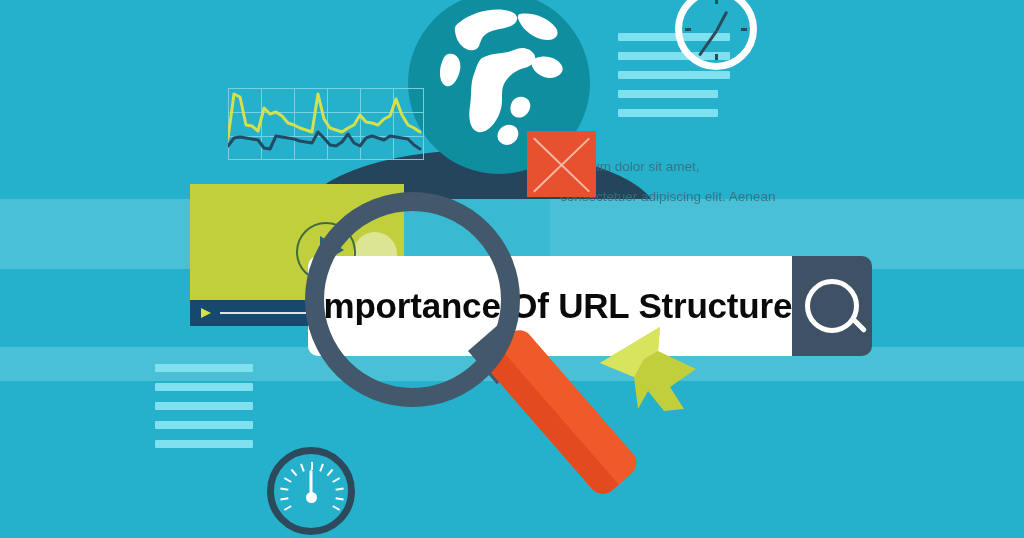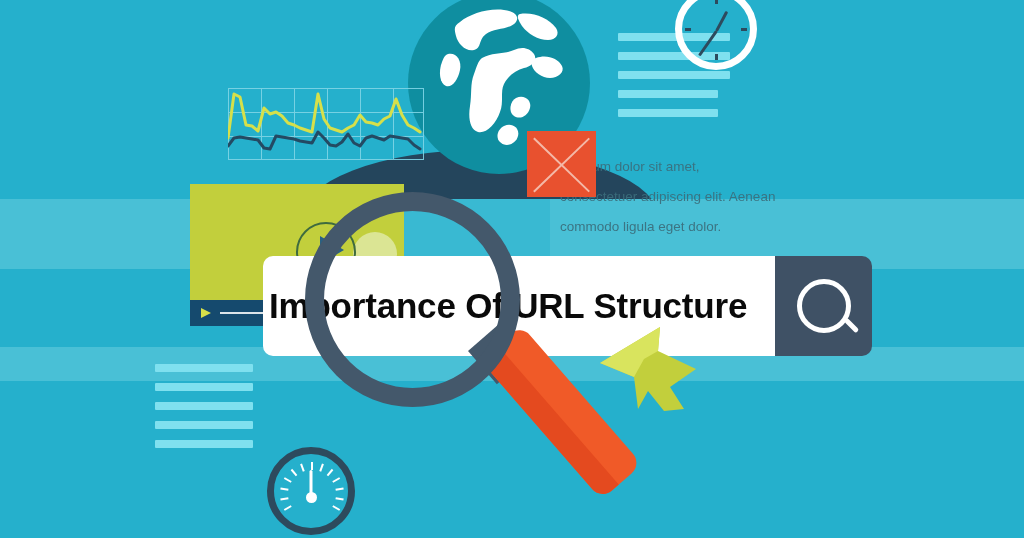--- a/index.html
+++ b/index.html
@@ -59,21 +59,21 @@
   #lightpanel2{position:absolute;left:0px;top:347px;width:1024px;height:34px;background:#49c0d6;}
   #bluerect{position:absolute;left:400px;top:199px;width:150px;height:70px;background:#39b9d2;}
 
   
   #searchbar{
     position:absolute;left:263px;top:256px;width:609px;height:100px;
     display:flex;align-items:stretch;
   }
   #searchfield{
     flex:1;background:#ffffff;border-radius:10px 0 0 10px;
-    display:flex;align-items:center;padding-left:4px;box-sizing:border-box;
+    display:flex;align-items:center;padding-left:4px;box-sizing:border-box;margin-left:45px;
   }
   #searchtitle{
     font-size:35px;font-weight:bold;color:#0a0a0a;white-space:nowrap;
     letter-spacing:-.2px;margin-left:2px;
   }
   #searchbtn{
     width:97px;background:#3f5165;border-radius:0 10px 10px 0;
     display:flex;align-items:center;justify-content:center;
   }
   #searchbtn .glass{width:44px;height:44px;border:5px solid #ffffff;border-radius:50%;position:relative;}
@@ -189,21 +189,20 @@
     <div class="ptri"></div>
     <div class="bar">
       <div class="tri"></div>
       <div class="prog"></div>
     </div>
   </div>
 
   <div id="lorem">
     <div>m ipsum dolor sit amet,</div>
     <div>consectetuer adipiscing elit. Aenean</div>
-    <div>commodo ligula eget dolor.</div>
   </div>
 
   <div id="envelope">
     <div class="d" style="transform:rotate(44deg);"></div>
     <div class="d" style="transform:rotate(-44deg);"></div>
   </div>
 
   <div id="searchbar">
     <div id="searchfield">
       <span id="searchtitle">Importance Of URL Structure</span>

